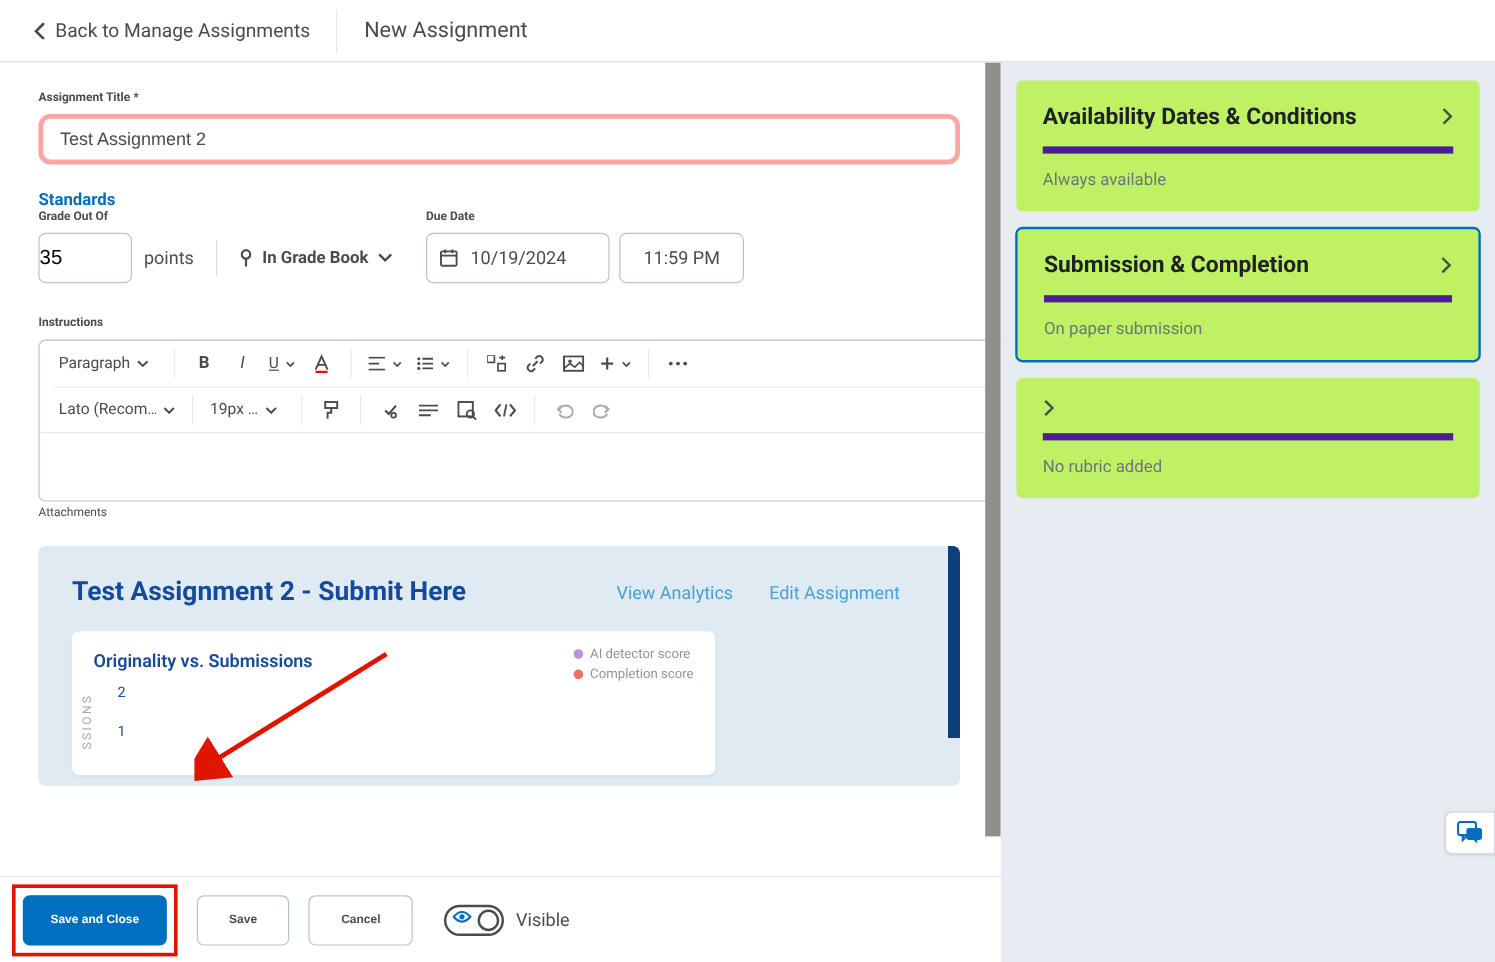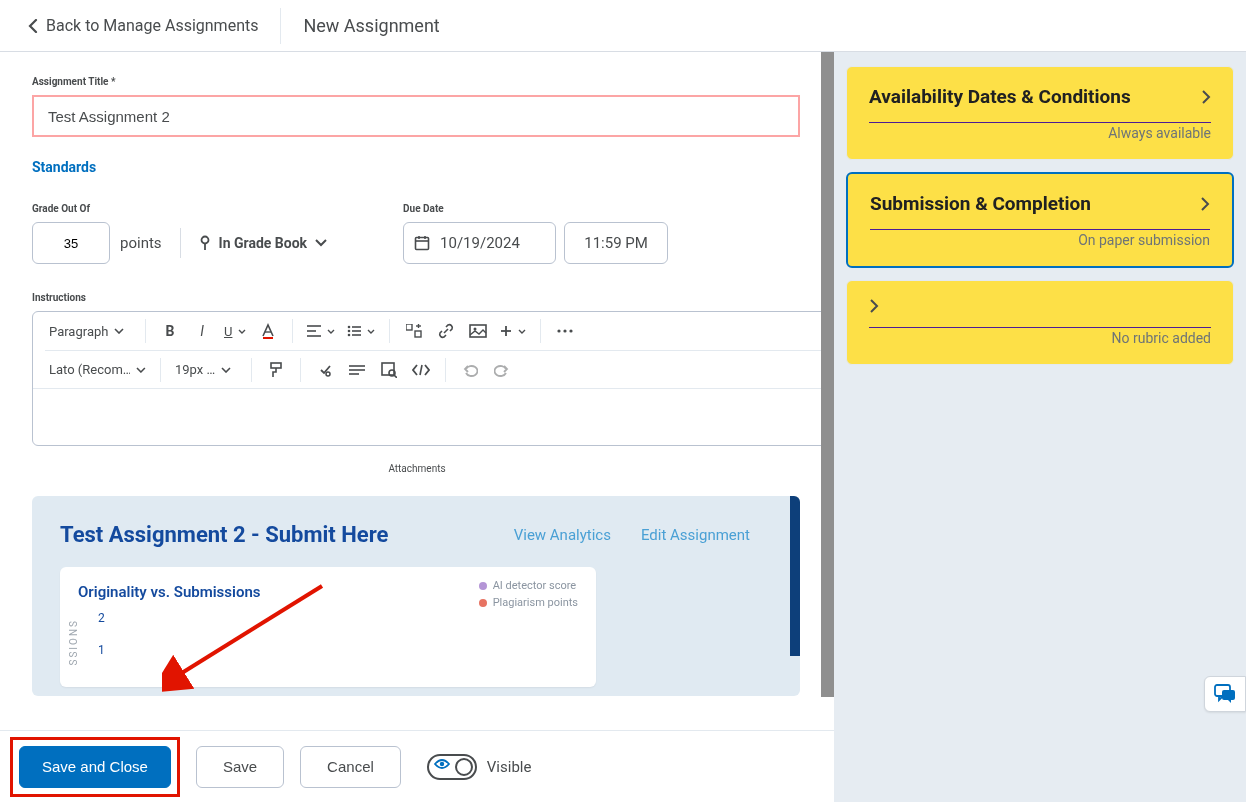--- a/index.html
+++ b/index.html
@@ -72,52 +72,50 @@
 .label {
   font-size: 10px;
   font-weight: 700;
   color: #494c4e;
   margin-bottom: 8px;
   display: block;
 }
 .text-input {
   width: 768px;
   height: 42px;
-  border: 2px solid #fca5a5;
-  border-radius: 0;
+  border: 4px solid #fca5a5;
+  border-radius: 10px;
   padding: 0 14px;
   font-size: 15px;
   color: #494c4e;
 }
 .standards-link {
   color: #006fbf;
   font-weight: 700;
   font-size: 14px;
   margin-top: 22px;
   display: inline-block;
   cursor: pointer;
 }
 
 .row {
   display: flex;
-  gap: 48px;
-  margin-top: 28px;
 }
 .grade-row {
   display: flex;
   align-items: center;
   gap: 10px;
 }
 .small-input {
   width: 78px;
   height: 42px;
   border: 1px solid #b9c2d0;
   border-radius: 6px;
-  text-align: center;
-  font-size: 13px;
+  text-align: left;
+  font-size: 17px;
 }
 .points-label { color: #494c4e; font-size: 15px; }
 .sep-v { width: 1px; height: 30px; background: #d8dde4; margin: 0 8px;}
 .gradebook-button {
   display: flex; align-items: center; gap: 8px;
   font-size: 14px; font-weight: 700; color: #494c4e;
   cursor: pointer;
 }
 .due-inputs { display: flex; gap: 8px; }
 .date-input {
@@ -172,21 +170,21 @@
 .editor-body {
   height: 56px;
   position: relative;
 }
 .resize-handle {
   position: absolute;
   right: 4px; bottom: 2px;
   color: #9aa5b1;
 }
 
-.attachments-label { margin-top: 17px; font-weight:400;text-align:center;}
+.attachments-label { margin-top: 4px; font-weight:400;}
 
 
 .attach-panel {
   margin-top: 22px;
   width: 768px;
   background: #e0eaf2;
   border-radius: 6px;
   padding: 26px 28px;
   position: relative;
   height: 200px;
@@ -272,22 +270,22 @@
   gap: 16px;
 }
 .highlight {
   border: 3px solid #e11400;
   padding: 6px;
 }
 .btn {
   height: 42px;
   padding: 0 22px;
   border-radius: 6px;
-  font-size: 15px;
-  font-weight: 400;
+  font-size: 10px;
+  font-weight: 700;
   cursor: pointer;
   display: flex; align-items:center; justify-content:center;
 }
 .btn-primary { background: #006fbf; border:1px solid #006fbf; color: #fff; }
 .btn-secondary { background: #fff; border: 1px solid #b9c2d0; color: #494c4e; padding: 0 26px;}
 .toggle-wrap { display: flex; align-items: center; gap: 10px; margin-left: 10px; }
 .toggle {
   width: 50px; height: 26px;
   border: 2px solid #494c4e;
   border-radius: 14px;
@@ -304,39 +302,38 @@
   right: 2px; top: 2px;
   width: 18px; height: 18px;
   border: 2px solid #494c4e;
   border-radius: 50%;
   background:#fff;
 }
 .visible-label { font-size: 15px; color:#494c4e; }
 
 
 .panel {
-  background: #fde047;
+  background: #bef264;
   border-radius: 6px;
   border: 1px solid #e3e9ef;
   padding: 18px 22px;
   margin-bottom: 12px;
-  text-align: right;
 }
 .panel.active { border: 2px solid #006fbf; }
 .panel-head {
   display: flex;
   justify-content: space-between;
   align-items: center;
   padding-bottom: 14px;
   cursor: pointer;
 }
 .panel-title { font-size: 19px; font-weight: 700; color:#202122; }
 .panel-sub {
-  border-top: 1px solid #4c1d95;
-  padding-top: 2px;
+  border-top: 6px solid #4c1d95;
+  padding-top: 14px;
   font-size: 14px;
   color: #6e7477;
 }
 .chev-right { color:#494c4e; }
 
 
 .chat-bubble {
   position:absolute;
   right:0px; bottom:90px;
   width:42px; height:36px;
@@ -598,21 +595,21 @@
       </div>
       <div class="chart-card">
         <div class="chart-title">Originality vs. Submissions</div>
         <div class="legend">
           <div class="legend-item">
               <span class="dot purple"></span>
               <span>AI detector score</span>
             </div>
           <div class="legend-item">
               <span class="dot red"></span>
-              <span>Plagiarism points</span>
+              <span>Completion score</span>
             </div>
         </div>
         <div class="y-axis">SSIONS</div>
         <div class="ticks">
           <div>2</div>
           <div>1</div>
         </div>
       </div>
 
       <svg class="arrow" width="180" height="120" style="left:130px; top:80px;">

